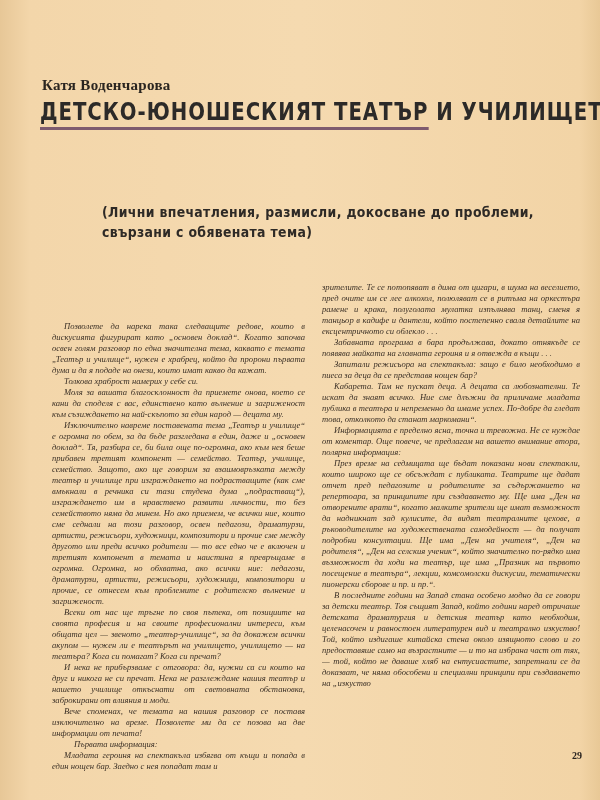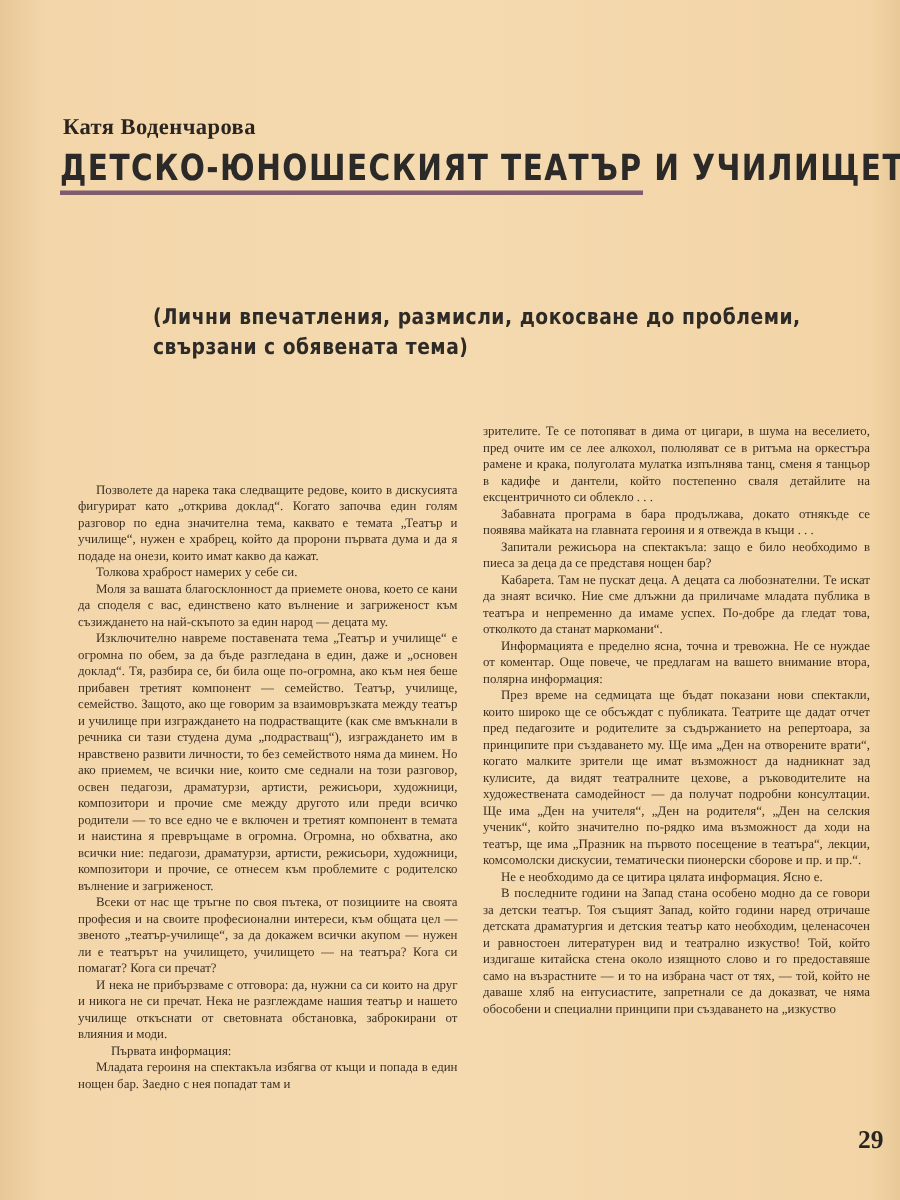--- a/index.html
+++ b/index.html
@@ -9,59 +9,59 @@
         background:linear-gradient(90deg,#e7c797 0px,#f3d6aa 30px,#f5dab0 300px,#f2d4a6 580px,#e8c896 600px);}
   .author{position:absolute;left:42px;top:52px;font-family:"Liberation Serif",serif;font-weight:bold;
           font-size:15px;letter-spacing:0.3px;color:#2a2520;margin-top:25px;}
   .title{position:absolute;left:40px;top:98px;font-family:"DejaVu Sans",sans-serif;font-weight:bold;
          font-size:24px;letter-spacing:1.2px;color:#2c2a28;transform:scaleX(0.82);transform-origin:left top;
          white-space:nowrap;}
   .title .ul{border-bottom:3px solid #7e5b6e;padding-bottom:1px;}
   .subtitle{position:absolute;left:102px;top:202px;font-family:"DejaVu Sans",sans-serif;font-weight:bold;
             font-size:14.5px;line-height:20px;color:#2e2a26;transform:scaleX(0.86);transform-origin:left top;
             white-space:nowrap;letter-spacing:0.4px;}
-  .col{position:absolute;font-size:8.6px;line-height:11px;text-align:justify;color:#3a2f25;}
+  .col{position:absolute;font-size:8.6px;line-height:11px;text-align:justify;color:#3a2f25;font-style:italic;}
   .col p{margin:0;text-indent:12px;}
   .col p.noind{text-indent:0;}
   .col1{left:52px;top:321px;width:253px;}
   .col2{left:322px;top:282px;width:258px;}
   .pagenum{position:absolute;left:572px;top:750px;font-family:"Liberation Serif",serif;font-weight:bold;
-           font-size:17px;color:#2a2420;}
+           font-size:10px;color:#2a2420;}
 </style>
 </head>
 <body>
 
 <div class="page">
   <div class="author">Катя Воденчарова</div>
 
   <div class="title">
     <span class="ul">ДЕТСКО-ЮНОШЕСКИЯТ ТЕАТЪР</span><span> И УЧИЛИЩЕТО</span>
   </div>
 
   <div class="subtitle">
     <div>(Лични впечатления, размисли, докосване до проблеми,</div>
     <div>свързани с обявената тема)</div>
   </div>
 
   <div class="col col1">
-    <p>Позволете да нарека така следващите редове, които в дискусията фигурират като „открива доклад“. Когато започва един голям разговор по една значителна тема, каквато е темата „Театър и училище“, нужен е храбрец, който да пророни първата дума и да я подаде на онези, които имат какво да кажат.</p>
+    <p>Позволете да нарека така следващите редове, които в дискусията фигурират като „основен доклад“. Когато започва освен голям разговор по една значителна тема, каквато е темата „Театър и училище“, нужен е храбрец, който да пророни първата дума и да я подаде на онези, които имат какво да кажат.</p>
     <p>Толкова храброст намерих у себе си.</p>
     <p>Моля за вашата благосклонност да приемете онова, което се кани да споделя с вас, единствено като вълнение и загриженост към съзиждането на най-скъпото за един народ — децата му.</p>
     <p>Изключително навреме поставената тема „Театър и училище“ е огромна по обем, за да бъде разгледана в един, даже и „основен доклад“. Тя, разбира се, би била още по-огромна, ако към нея беше прибавен третият компонент — семейство. Театър, училище, семейство. Защото, ако ще говорим за взаимовръзката между театър и училище при изграждането на подрастващите (как сме вмъкнали в речника си тази студена дума „подрастващ“), изграждането им в нравствено развити личности, то без семейството няма да минем. Но ако приемем, че всички ние, които сме седнали на този разговор, освен педагози, драматурзи, артисти, режисьори, художници, композитори и прочие сме между другото или преди всичко родители — то все едно че е включен и третият компонент в темата и наистина я превръщаме в огромна. Огромна, но обхватна, ако всички ние: педагози, драматурзи, артисти, режисьори, художници, композитори и прочие, се отнесем към проблемите с родителско вълнение и загриженост.</p>
     <p>Всеки от нас ще тръгне по своя пътека, от позициите на своята професия и на своите професионални интереси, към общата цел — звеното „театър-училище“, за да докажем всички акупом — нужен ли е театърът на училището, училището — на театъра? Кога си помагат? Кога си пречат?</p>
     <p>И нека не прибързваме с отговора: да, нужни са си които на друг и никога не си пречат. Нека не разглеждаме нашия театър и нашето училище откъснати от световната обстановка, заброкирани от влияния и моди.</p>
+    <p>Вече споменах, че темата на нашия разговор се поставя изключително на време. Позволете ми да се позова на две информации от печата!</p>
     <p style="text-indent:22px">Първата информация:</p>
     <p>Младата героиня на спектакъла избягва от къщи и попада в един нощен бар. Заедно с нея попадат там и</p>
   </div>
 
   <div class="col col2">
     <p class="noind">зрителите. Те се потопяват в дима от цигари, в шума на веселието, пред очите им се лее алкохол, полюляват се в ритъма на оркестъра рамене и крака, полуголата мулатка изпълнява танц, сменя я танцьор в кадифе и дантели, който постепенно сваля детайлите на ексцентричното си облекло . . .</p>
     <p>Забавната програма в бара продължава, докато отнякъде се появява майката на главната героиня и я отвежда в къщи . . .</p>
     <p>Запитали режисьора на спектакъла: защо е било необходимо в пиеса за деца да се представя нощен бар?</p>
     <p>Кабарета. Там не пускат деца. А децата са любознателни. Те искат да знаят всичко. Ние сме длъжни да приличаме младата публика в театъра и непременно да имаме успех. По-добре да гледат това, отколкото да станат маркомани“.</p>
     <p>Информацията е пределно ясна, точна и тревожна. Не се нуждае от коментар. Още повече, че предлагам на вашето внимание втора, полярна информация:</p>
     <p>През време на седмицата ще бъдат показани нови спектакли, които широко ще се обсъждат с публиката. Театрите ще дадат отчет пред педагозите и родителите за съдържанието на репертоара, за принципите при създаването му. Ще има „Ден на отворените врати“, когато малките зрители ще имат възможност да надникнат зад кулисите, да видят театралните цехове, а ръководителите на художествената самодейност — да получат подробни консултации. Ще има „Ден на учителя“, „Ден на родителя“, „Ден на селския ученик“, който значително по-рядко има възможност да ходи на театър, ще има „Празник на първото посещение в театъра“, лекции, комсомолски дискусии, тематически пионерски сборове и пр. и пр.“.</p>
-    <p>Не е необходимо да се цитира цялата информация. Ясно е.</p>
     <p>В последните години на Запад стана особено модно да се говори за детски театър. Тоя същият Запад, който години наред отричаше детската драматургия и детския театър като необходим, целенасочен и равностоен литературен вид и театрално изкуство! Той, който издигаше китайска стена около изящното слово и го предоставяше само на възрастните — и то на избрана част от тях, — той, който не даваше хляб на ентусиастите, запретнали се да доказват, че няма обособени и специални принципи при създаването на „изкуство</p>
   </div>
 
   <div class="pagenum">29</div>
 </div>
 
 </body></html>

